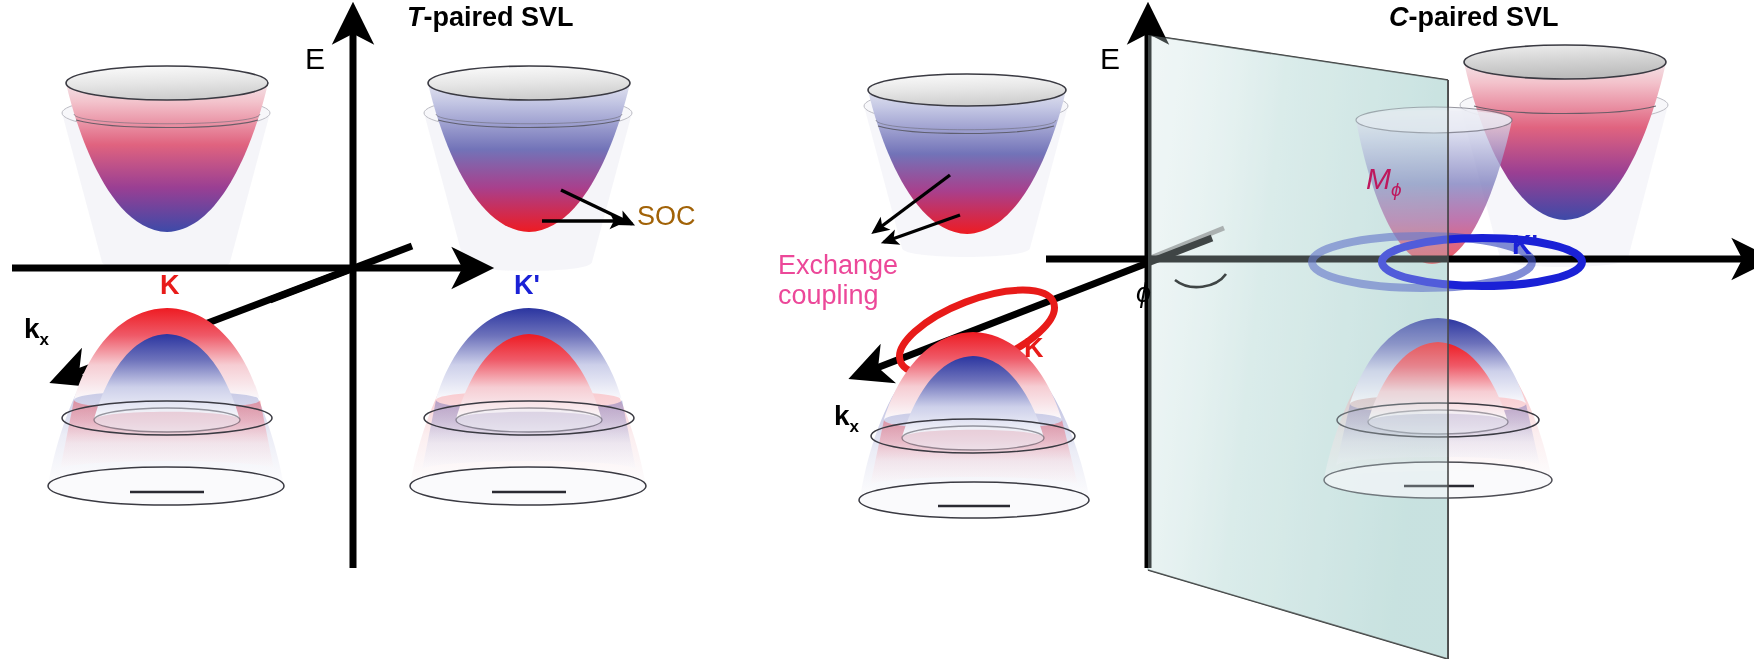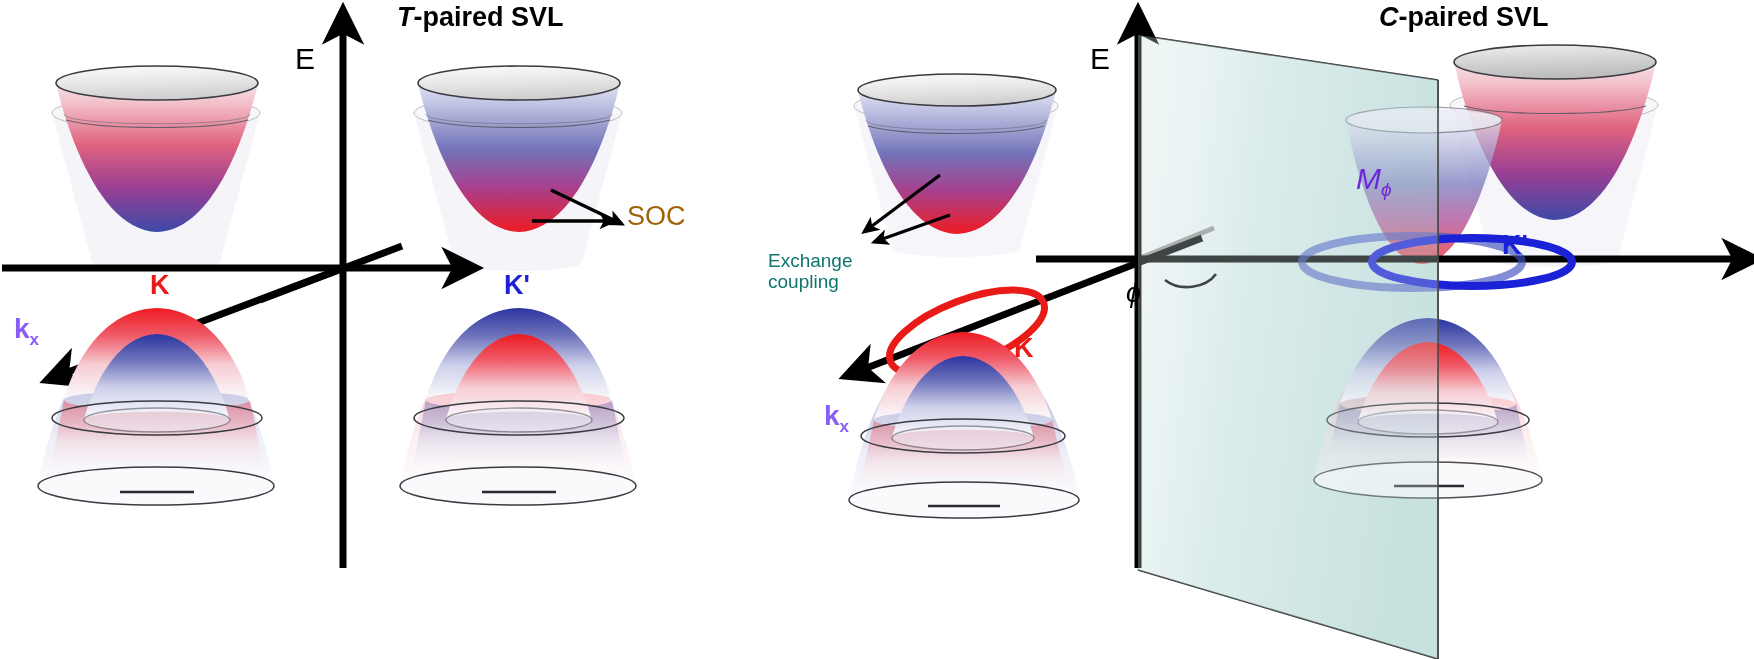--- a/index.html
+++ b/index.html
@@ -2,33 +2,33 @@
 <html><head>
 <meta charset="utf-8">
 <title>SVL Band Structure Schematic</title>
 <style>
   html,body{margin:0;padding:0;background:#ffffff;}
   body{
     width:1754px;height:659px;overflow:hidden;
     font-family:"Liberation Sans", sans-serif;
     position:relative;
   }
-  #figure-root{position:absolute;left:2px;top:0;width:1630px;height:659px;}
+  #figure-root{position:absolute;left:12px;top:0;width:1630px;height:659px;}
   svg#canvas{position:absolute;left:0;top:0;width:1754px;height:659px;display:block;}
   .lbl{position:absolute;white-space:nowrap;line-height:1;}
   .panel-title{font-weight:bold;font-size:27px;color:#000;}
   .panel-title .it{font-style:italic;}
   .axis-e{font-size:30px;color:#000;}
-  .kx{font-size:28px;font-weight:bold;color:#8b5cf6;}
+  .kx{font-size:28px;font-weight:bold;color:#000000;}
   .kx sub{font-size:17px;font-weight:bold;}
   .valley-k{font-size:27px;font-weight:bold;color:#e81b19;}
   .valley-kp{font-size:27px;font-weight:bold;color:#1a21d6;}
   .soc{font-size:27px;color:#a16207;}
-  .exch{font-size:19px;color:#0f766e;line-height:1.12;}
-  .mphi{font-size:30px;color:#6d28d9;font-style:italic;}
+  .exch{font-size:27px;color:#ec4899;line-height:1.12;}
+  .mphi{font-size:30px;color:#be185d;font-style:italic;}
   .mphi sub{font-size:19px;font-style:italic;}
   .phi{font-size:27px;color:#000;font-style:italic;}
 </style>
 </head>
 <body>
 
 <div id="figure-root">
 
 <svg id="canvas" viewBox="0 0 1754 659" xmlns="http://www.w3.org/2000/svg">
   <defs>

